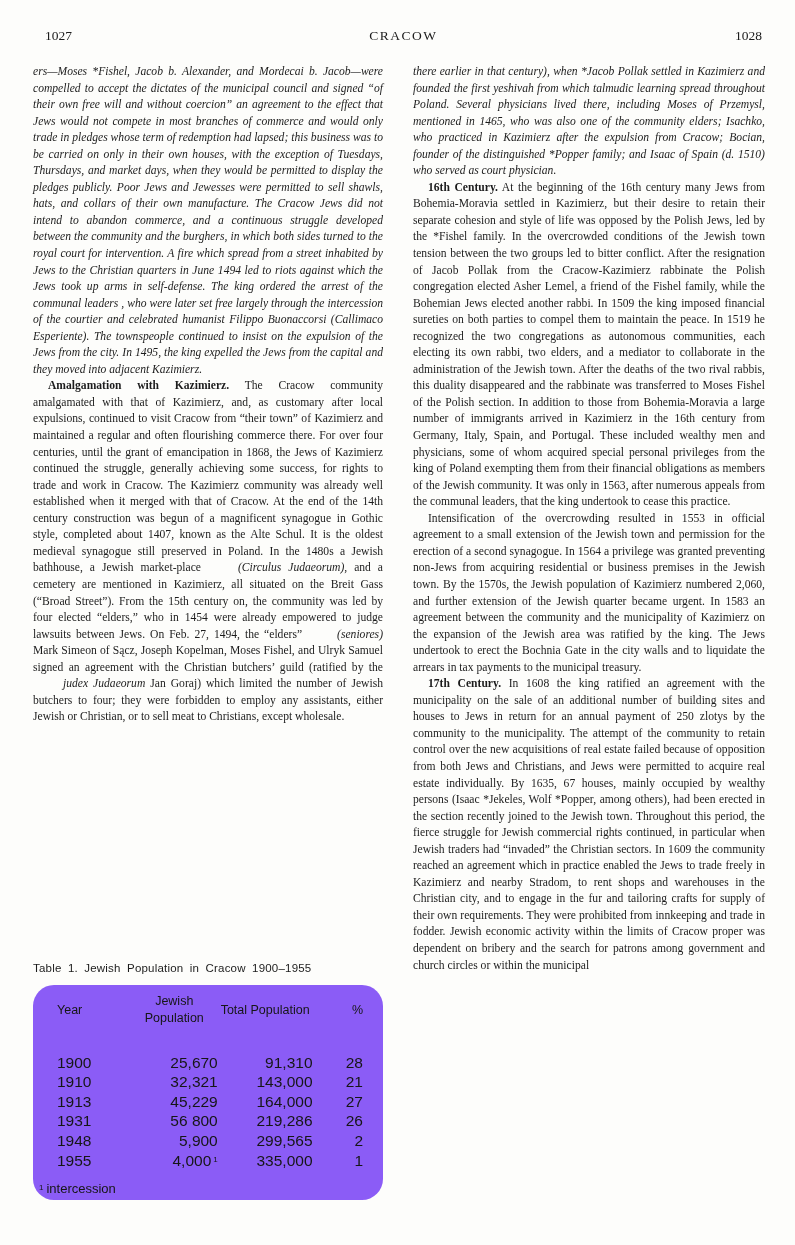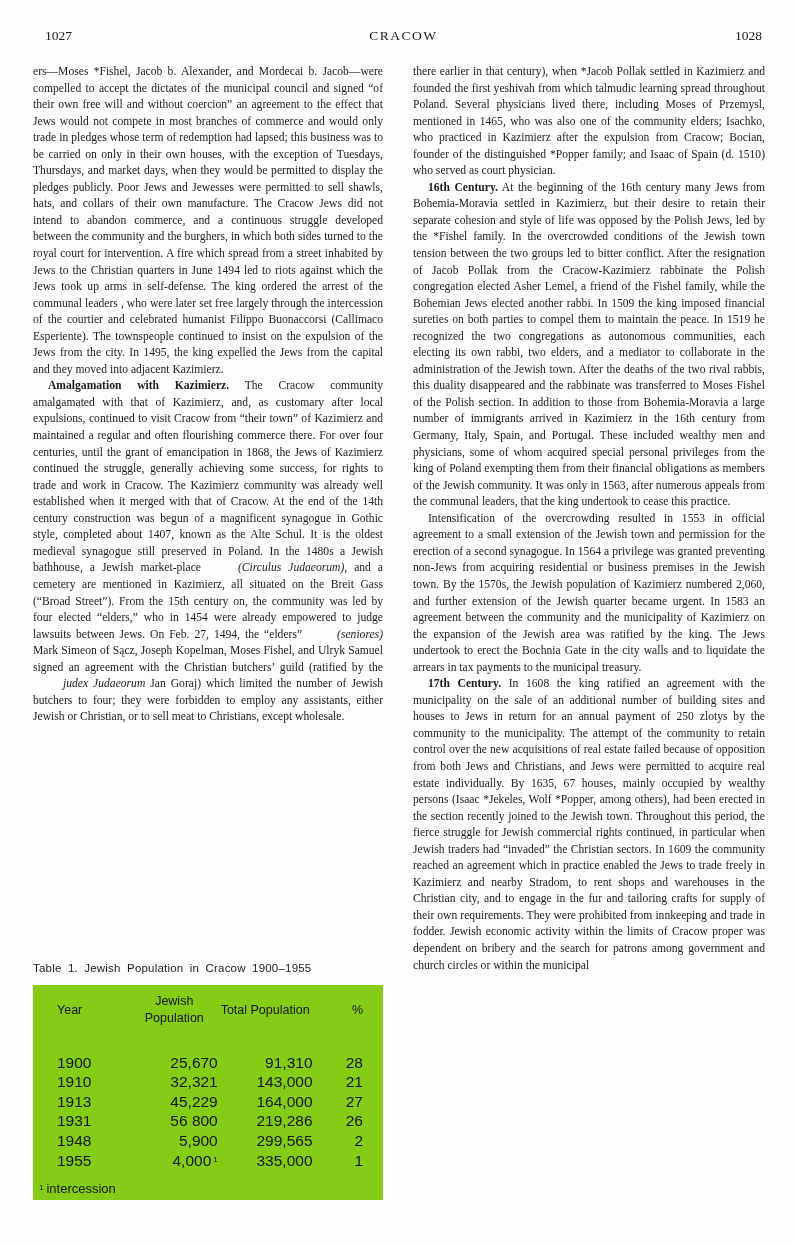--- a/index.html
+++ b/index.html
@@ -8,26 +8,26 @@
     font-family: "Liberation Serif", "DejaVu Serif", serif; color: #1c1c1c;
   }
   .running-head { position: absolute; top: 28px; left: 33px; right: 33px; height: 20px; font-size: 13.5px; margin-left: 12px; }
   .running-head .pg-left { position: absolute; left: 0; top: 0; }
   .running-head .pg-right { position: absolute; right: 0; top: 0; }
   .running-head .title { position: absolute; left: 0; right: 0; text-align: center; letter-spacing: 1.5px; font-size: 13.5px; }
   .col { position: absolute; top: 64px; width: 350px; font-size: 11.6px; line-height: 16.55px; text-align: justify; }
   .col.left { left: 33px; }
   .col.right { left: 413px; width: 352px; }
   .col p { margin: 0; text-indent: 15px; }
-  .col p.first { text-indent: 0; }
+  .col p.first { text-indent: 0; font-style: italic; }
   .col b { font-weight: bold; }
   .col i { font-style: italic; margin-left: 30px; }
   .table-caption { position: absolute; left: 33px; top: 962px; font-family: "Liberation Sans", "DejaVu Sans", sans-serif; font-size: 11.5px; word-spacing: 3px; letter-spacing: 0.2px; }
   .pop-table-wrap { position: absolute; left: 33px; top: 985px; width: 350px; height: 215px;
-    background: #84cc16; font-family: "Liberation Sans", "DejaVu Sans", sans-serif; color: #161616; }
+    background: #8b5cf6; font-family: "Liberation Sans", "DejaVu Sans", sans-serif; color: #161616; border-radius: 21px; }
   .pop-table { position: absolute; left: 0; top: 0; border-collapse: collapse; width: 330px; }
   .pop-table th { font-weight: normal; font-size: 12.5px; line-height: 17px; padding: 0; vertical-align: middle; text-align: center; height: 50px; }
   .pop-table td { font-size: 15.5px; line-height: 19.4px; padding: 0; }
   .pop-table tr.spacer td { height: 18px; }
   .c-year { width: 85px; padding-left: 24px !important; text-align: left; }
   .c-jew { width: 75px; text-align: right; }
   .c-tot { width: 105px; text-align: right; }
   .c-pct { width: 60px; text-align: right; }
   .pop-table th.c-year { text-align: left; padding-left: 24px; }
   .pop-table th.c-pct { text-align: right; padding-right: 0; }

